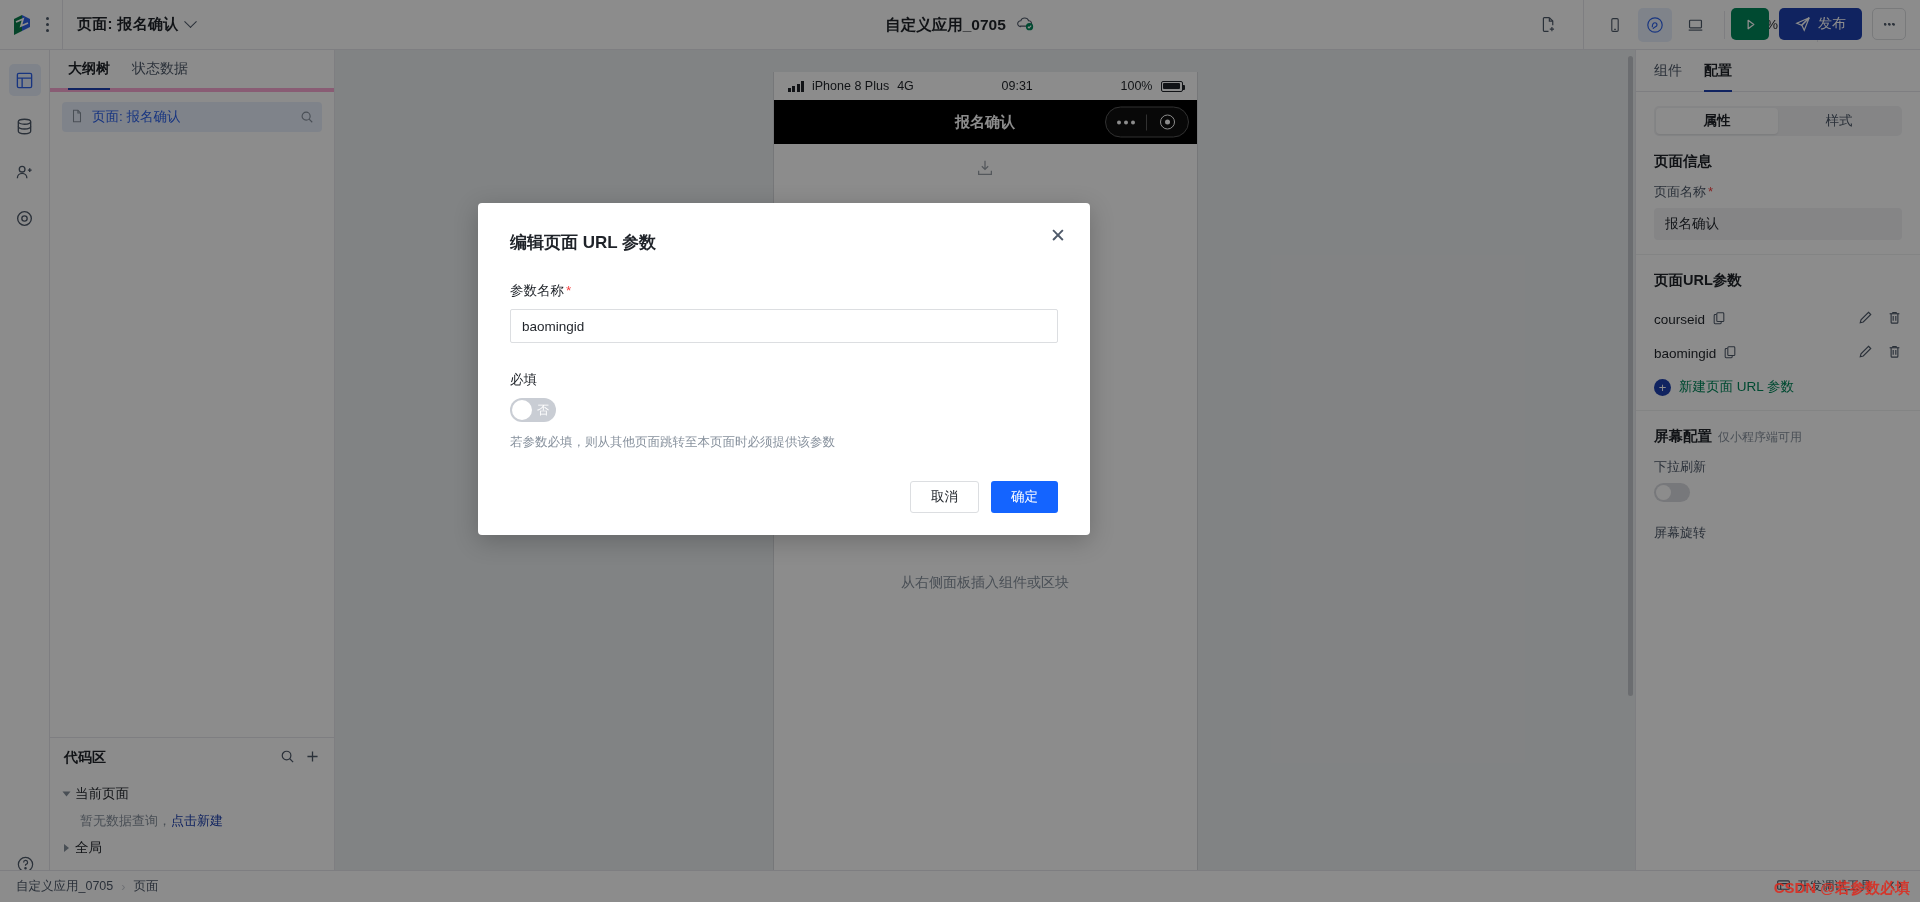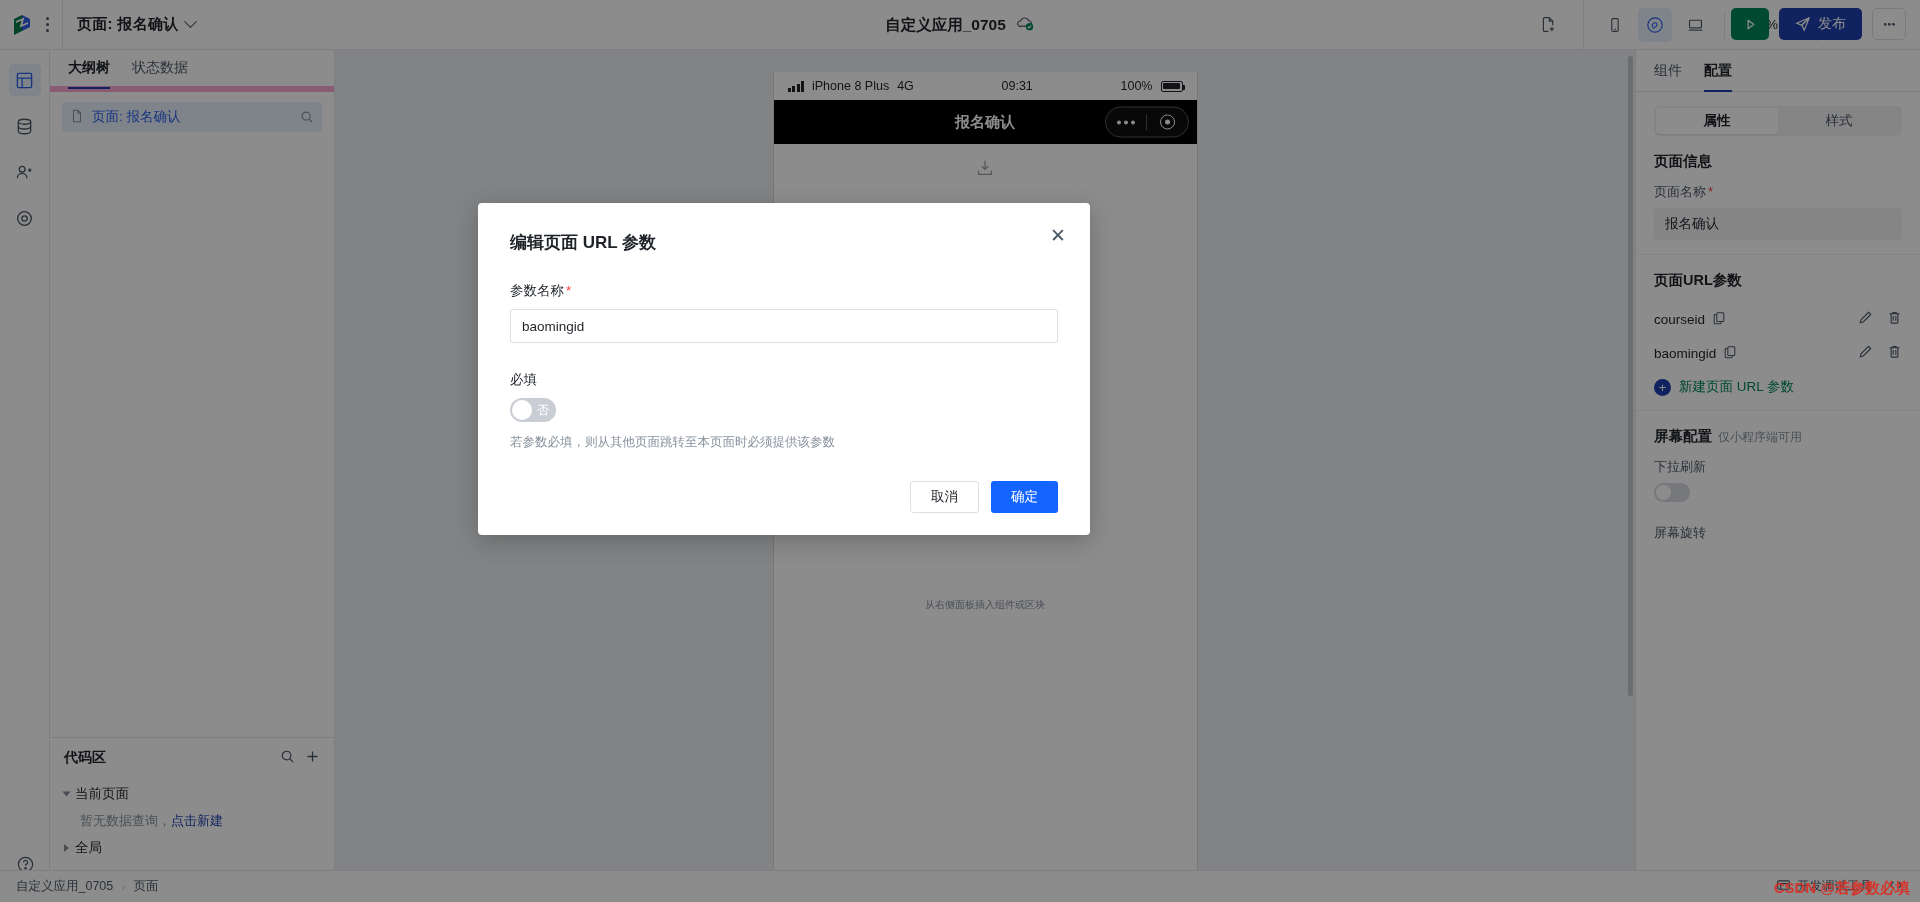--- a/index.html
+++ b/index.html
@@ -102,21 +102,21 @@
   }
   .rail-item.active { background: #e8effc; color: #2d62ea; }
   .rail-help { position: absolute; bottom: 22px; left: 9px; }
 
   
   .lpanel {
     position: absolute; left: 50px; top: 50px; bottom: 32px; width: 285px;
     background: #fff; border-right: 1px solid #e5e6eb;
     display: flex; flex-direction: column; z-index: 3;
   }
-  .lp-tabs { display: flex; gap: 22px; padding: 0 18px; height: 42px; align-items: center; border-bottom: 6px solid #f9a8d4; }
+  .lp-tabs { display: flex; gap: 22px; padding: 0 18px; height: 42px; align-items: center; border-bottom: 4px solid #f9a8d4; }
   .lp-tab { font-size: 14px; color: #4e5969; cursor: pointer; height: 42px; display: flex; align-items: center; position: relative; }
   .lp-tab.active { color: #1f2329; font-weight: 700; }
   .lp-tab.active::after { content: ""; position: absolute; left: 0; right: 0; bottom: 0; height: 2px; background: #1e40af; }
 
   .lp-tree { padding: 10px 12px; flex: 0 0 auto; }
   .tree-node {
     display: flex; align-items: center; gap: 8px;
     height: 30px; padding: 0 8px; border-radius: 4px;
     background: #e8effc; color: #2d62ea; font-size: 13.5px; cursor: pointer;
   }
@@ -173,21 +173,21 @@
   .capsule .divider { width: 1px; height: 16px; background: #5a5a5a; }
   .capsule .tgt { flex: 1; display: flex; align-items: center; justify-content: center; }
   .capsule .tgt span { width: 15px; height: 15px; border: 1.5px solid #fff; border-radius: 50%; position: relative; display: block; }
   .capsule .tgt span::after { content: ""; position: absolute; inset: 4px; background: #fff; border-radius: 50%; }
 
   .phone-body {
     flex: 1; position: relative;
     display: flex; flex-direction: column; align-items: center;
     padding-top: 14px;
   }
-  .drop-hint { font-size: 10px; color: #86909c; position: absolute; top: 454px; }
+  .drop-hint { font-size: 14px; color: #86909c; position: absolute; top: 430px; }
   .dl-icon { color: #9aa0a8; }
 
   
   .rpanel {
     position: absolute; right: 0; top: 50px; bottom: 20px; width: 285px;
     background: #fff; border-left: 1px solid #e5e6eb; z-index: 3;
     display: flex; flex-direction: column;
   }
   .rp-tabs { display: flex; gap: 22px; padding: 0 18px; height: 42px; align-items: center; border-bottom: 1px solid #e5e6eb; }
   .rp-tab { font-size: 14px; color: #4e5969; cursor: pointer; height: 42px; display: flex; align-items: center; position: relative; }

